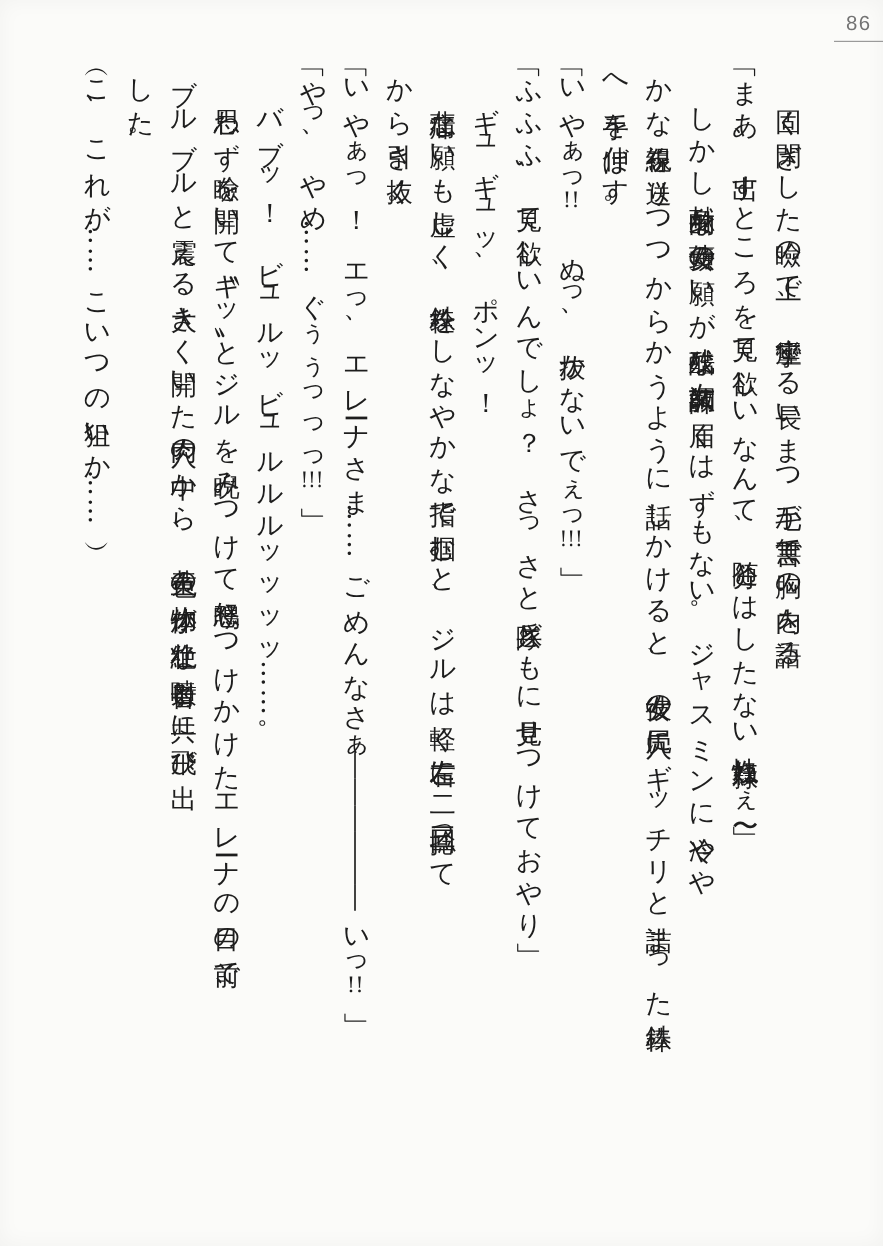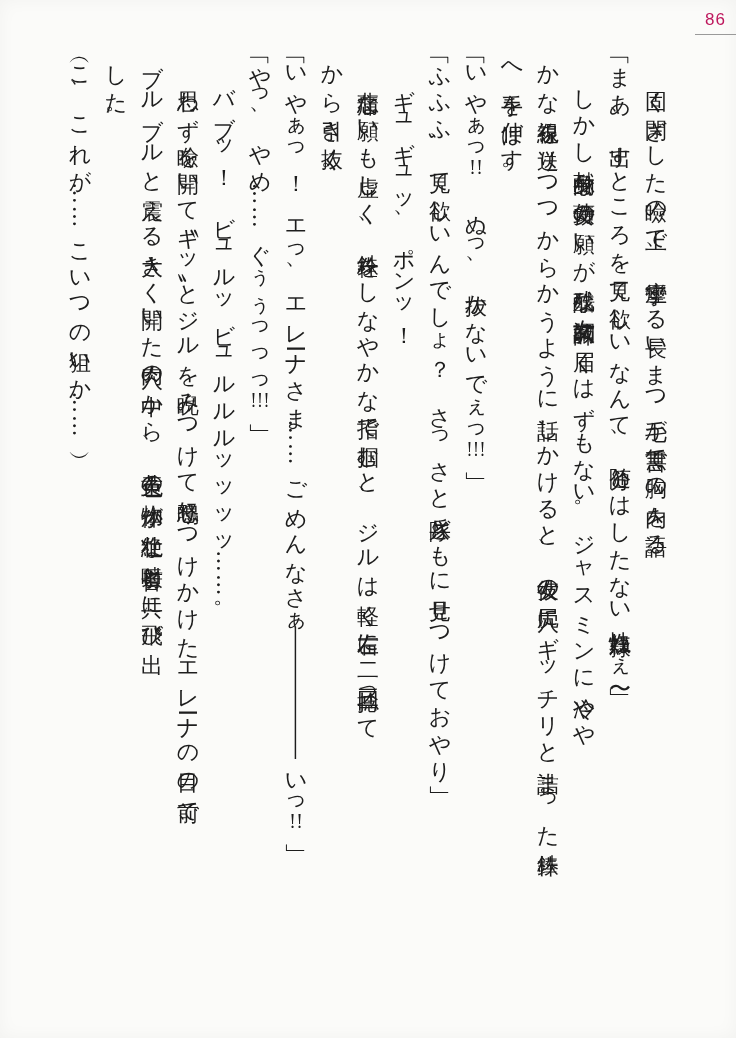--- a/index.html
+++ b/index.html
@@ -23,21 +23,21 @@
     width: 60px;
     height: 40px;
   }
   .pagenum {
     position: absolute;
     top: 10px;
     right: 10px;
     font-family: "Liberation Sans", "DejaVu Sans", sans-serif;
     font-size: 17px;
     letter-spacing: 1px;
-    color: #be185d;
+    color: #737373;
   }
   .pagenum-rule {
     position: absolute;
     top: 34px;
     right: 0;
     width: 41px;
     height: 1px;
     background: #9a9a9a;
   }
   

